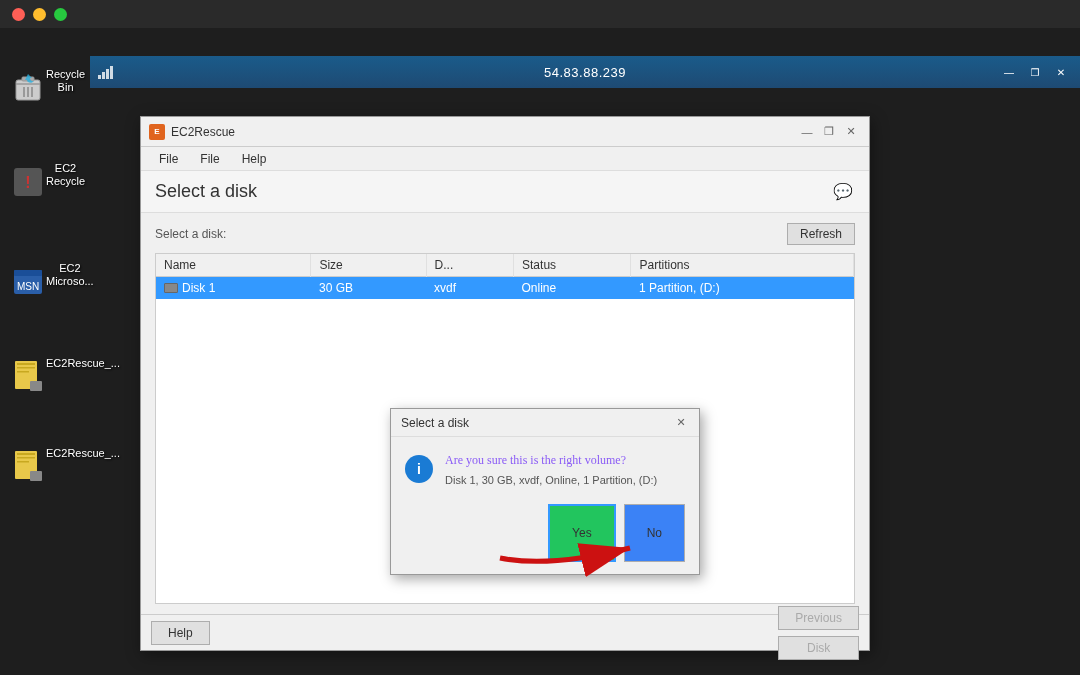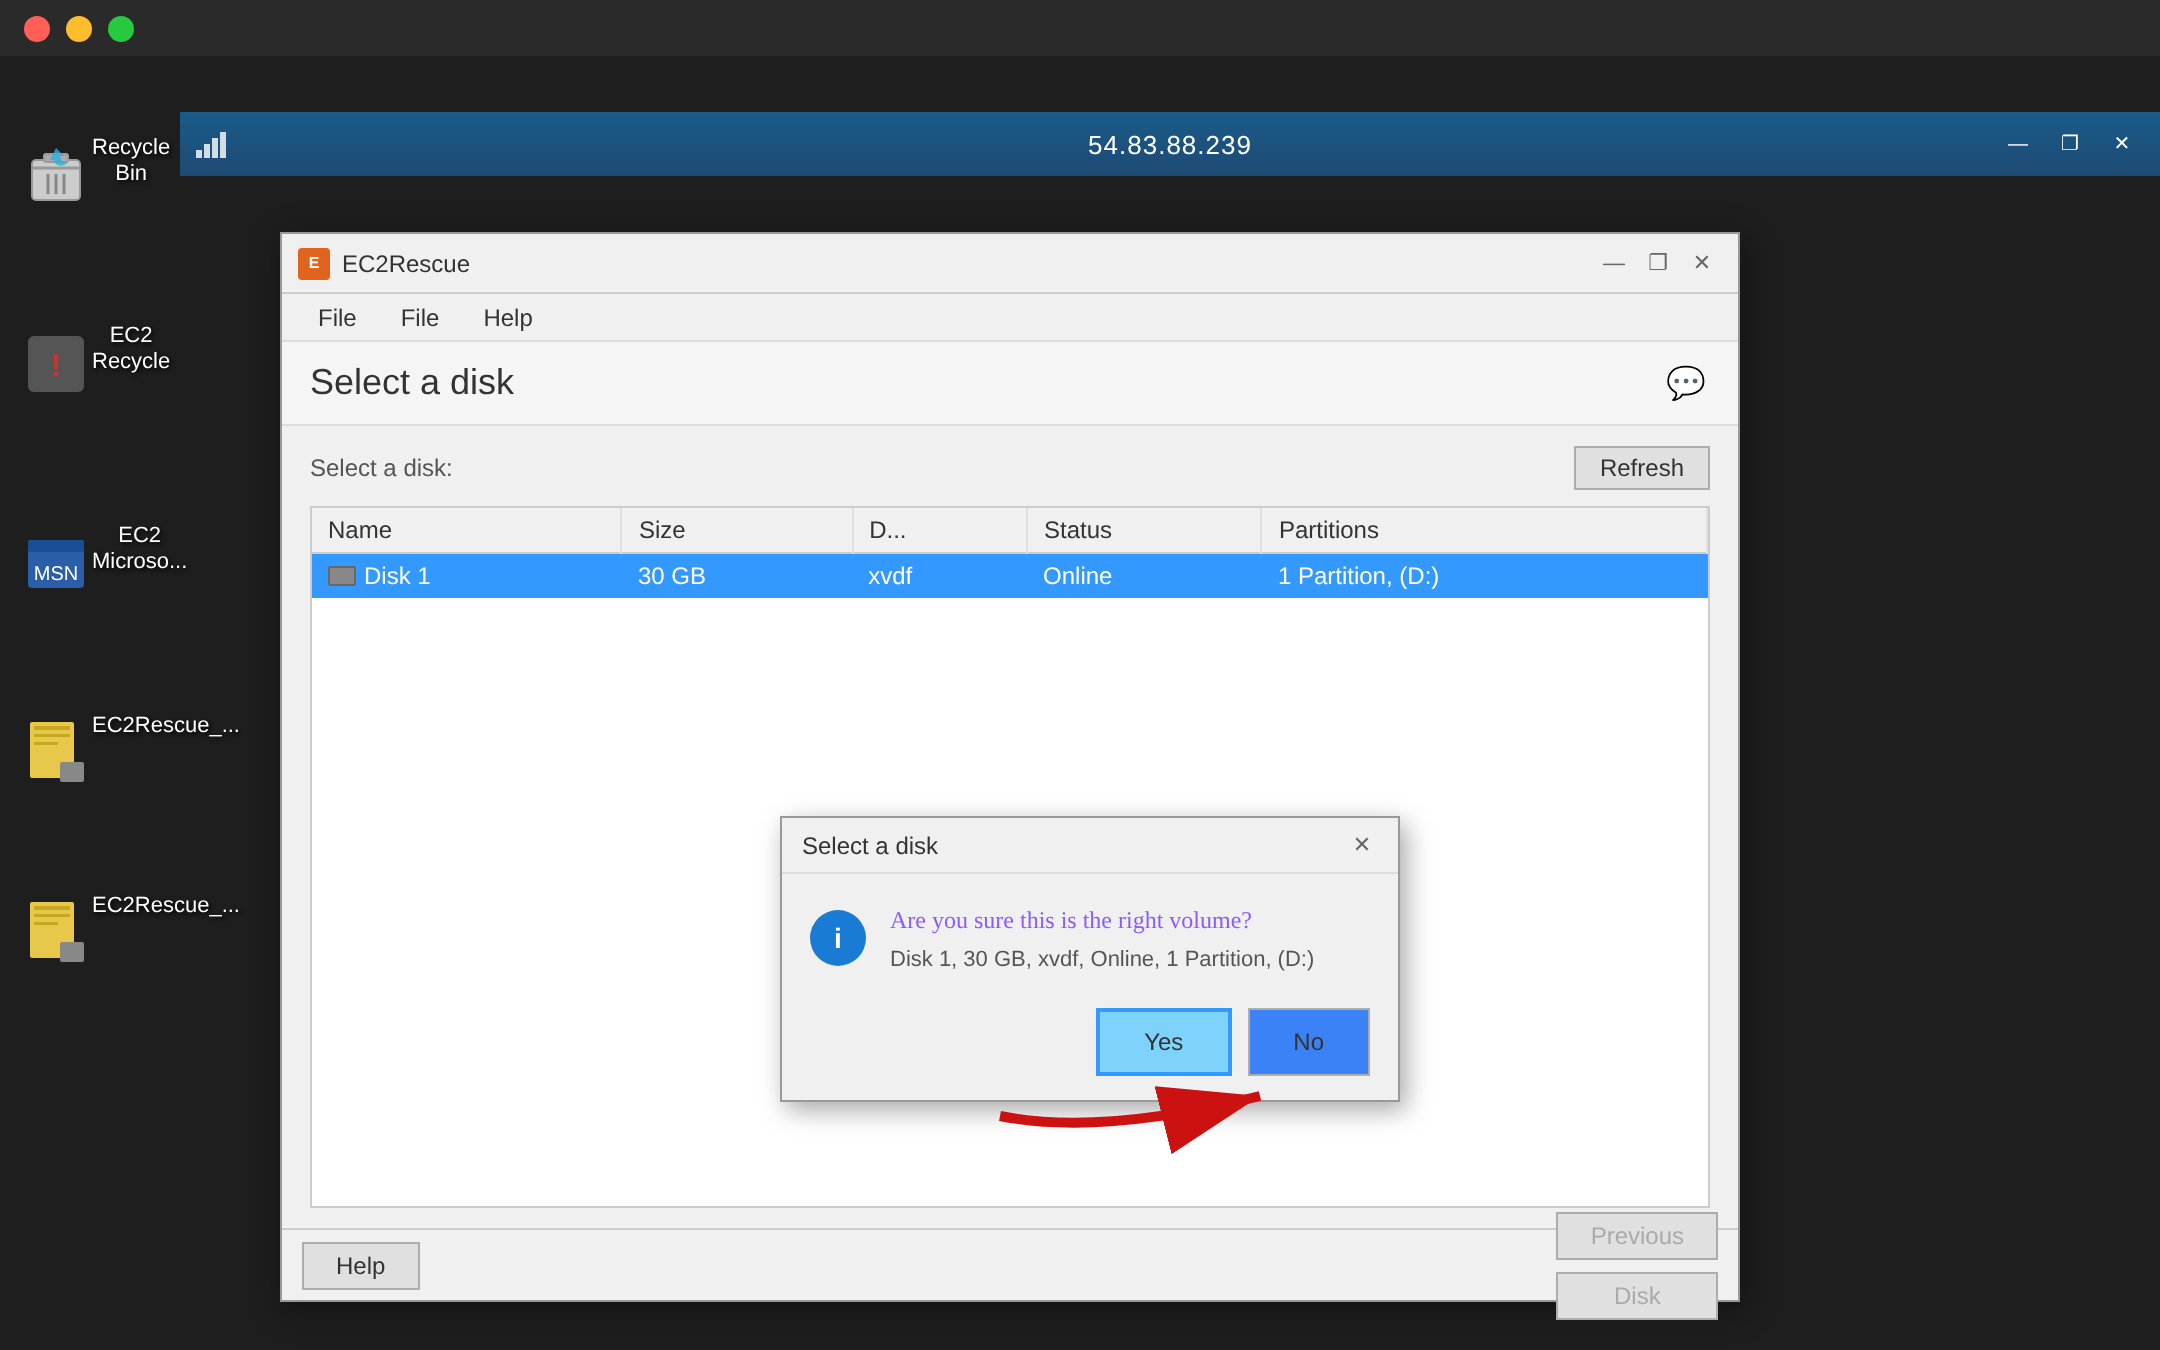--- a/index.html
+++ b/index.html
@@ -402,22 +402,22 @@
       font-size: 11px;
       color: #555;
     }
     .dialog-buttons {
       display: flex;
       justify-content: flex-end;
       gap: 8px;
       padding: 6px 14px 12px;
     }
     .dialog-yes-btn {
-      padding: 8px 22px;
-      background: #7dd3fc;
+      padding: 20px 22px;
+      background: #22c55e;
       border: 2px solid #3399ff;
       font-size: 12px;
       color: #333;
       cursor: pointer;
     }
     .dialog-no-btn {
       padding: 4px 22px;
       background: #3b82f6;
       border: 1px solid #adadad;
       font-size: 12px;

